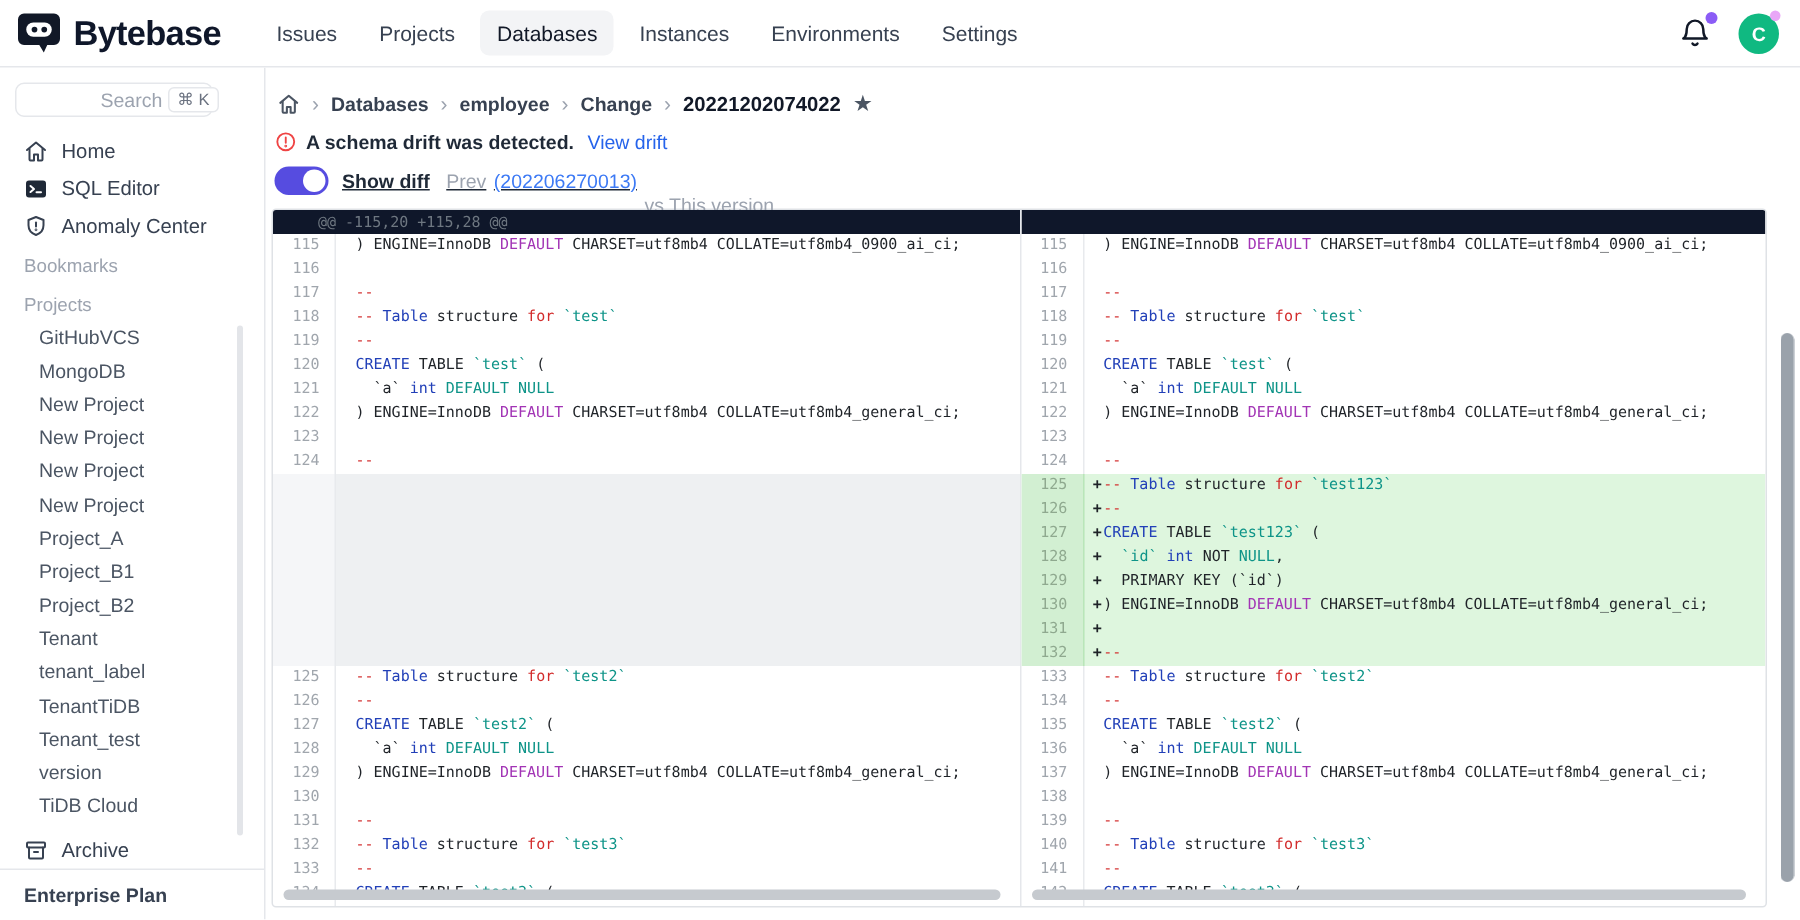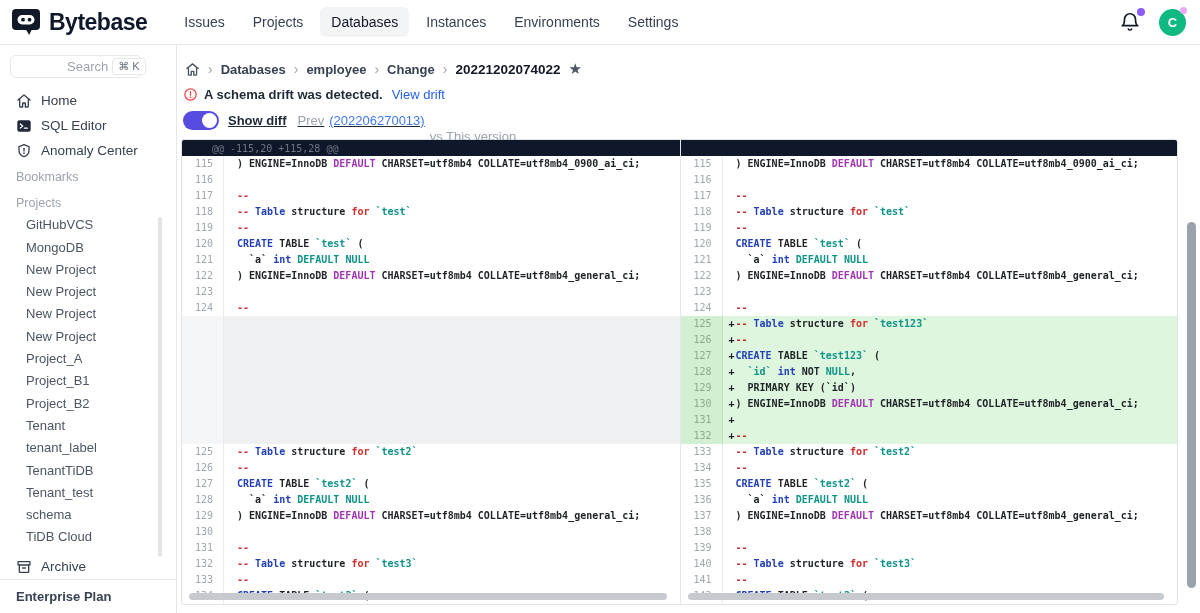--- a/index.html
+++ b/index.html
@@ -59,21 +59,21 @@
   .muted { color:#9ca3af; }
   .ver-link { color:#3d7af5; font-weight:500; cursor:pointer; }
 
   
   .diff-panel { margin:9px 0 0 2px; border:1px solid #dfe2e6; border-radius:3px; display:flex; height:466px; overflow:hidden; background:#fff; }
   .pane { width:50%; position:relative; overflow:hidden; }
   .pane.right { border-left:1px solid #e5e7eb; }
   .drow { display:flex; height:16px; align-items:center; font-family:"DejaVu Sans Mono", monospace; font-size:10px; white-space:pre; }
   .drow .gutter { width:42px; flex:none; text-align:right; padding-right:10px; color:#a0a6ad; border-right:1px solid #e8eaed; height:100%; line-height:16px; }
   .drow .prefix { width:13px; flex:none; padding-left:6px; font-weight:600; color:#1f2328; height:100%; line-height:16px; }
-  .drow pre { font-family:inherit; font-weight:700; line-height:16px; }
+  .drow pre { font-family:inherit; font-weight:400; line-height:16px; }
   .drow.hunk { background:#0f172a; color:#6e7781; padding-left:30px; font-weight:500; }
   .drow.added { background:#def6de; }
   .drow.added .gutter { background:#d2efd2; border-right-color:#b9e6b9; color:#8fa98f; }
   .spacer-row { display:flex; }
   .spacer-row .gutter { width:42px; flex:none; background:#f5f6f8; border-right:1px solid #e8eaed; }
   .spacer-row .fill { flex:1; background:#eef0f2; }
   .tk-p { color:#1f2328; } .tk-b { color:#2240b8; } .tk-t { color:#0e9488; }
   .tk-r { color:#d22b2b; } .tk-m { color:#a234b5; }
 
   .hscroll { position:absolute; bottom:4px; left:7px; right:13px; height:7px; border-radius:4px; background:#c6cacf; }
@@ -157,21 +157,21 @@
         <div class="proj-item">New Project</div>
         <div class="proj-item">New Project</div>
         <div class="proj-item">New Project</div>
         <div class="proj-item">Project_A</div>
         <div class="proj-item">Project_B1</div>
         <div class="proj-item">Project_B2</div>
         <div class="proj-item">Tenant</div>
         <div class="proj-item">tenant_label</div>
         <div class="proj-item">TenantTiDB</div>
         <div class="proj-item">Tenant_test</div>
-        <div class="proj-item">schema</div>
+        <div class="proj-item">version</div>
         <div class="proj-item">TiDB Cloud</div>
       </div>
 
     <div class="side-item archive">
       <svg viewBox="0 0 24 24" fill="none" stroke="currentColor" stroke-width="2" stroke-linecap="round" stroke-linejoin="round">
         <rect x="3" y="4" width="18" height="5" rx="1"></rect>
           <path d="M5 9v10a1 1 0 0 0 1 1h12a1 1 0 0 0 1-1V9"></path>
           <line x1="10" y1="13.5" x2="14" y2="13.5"></line>
       </svg>
       <span>Archive</span>

